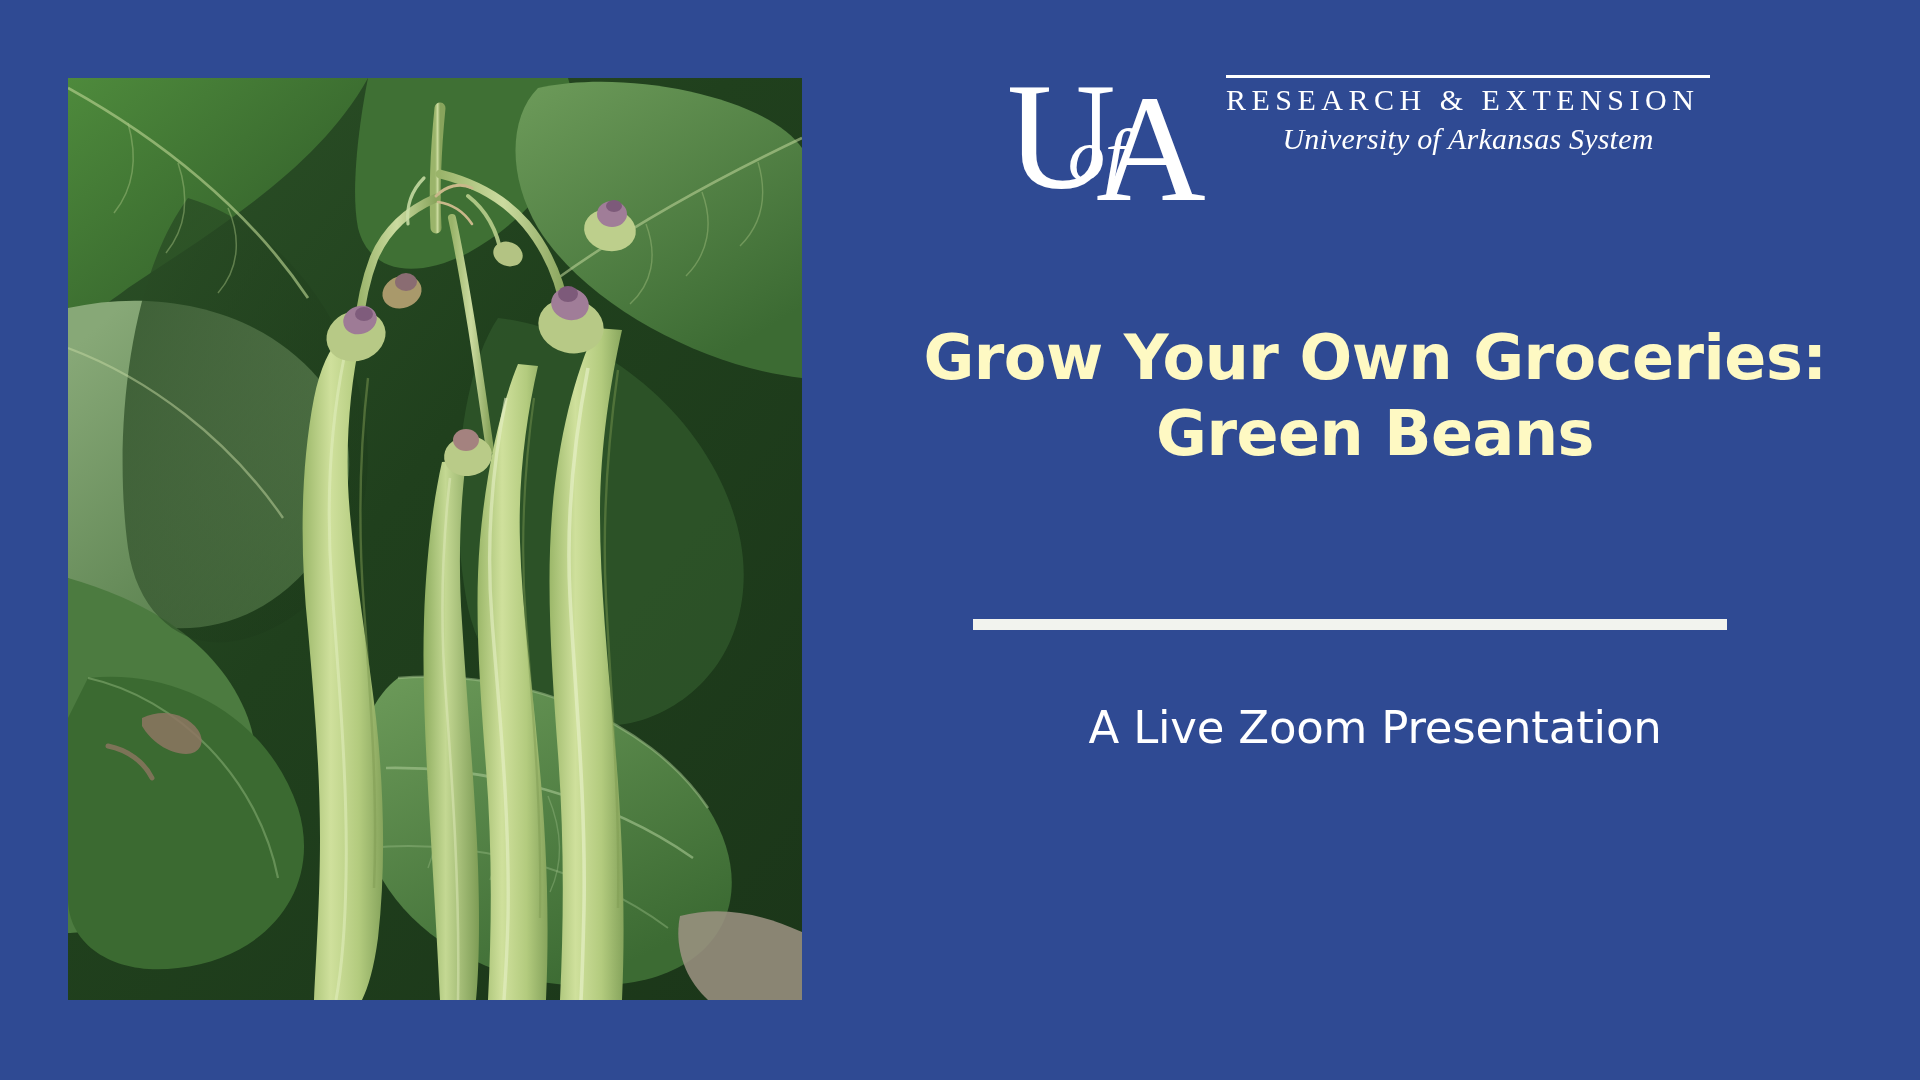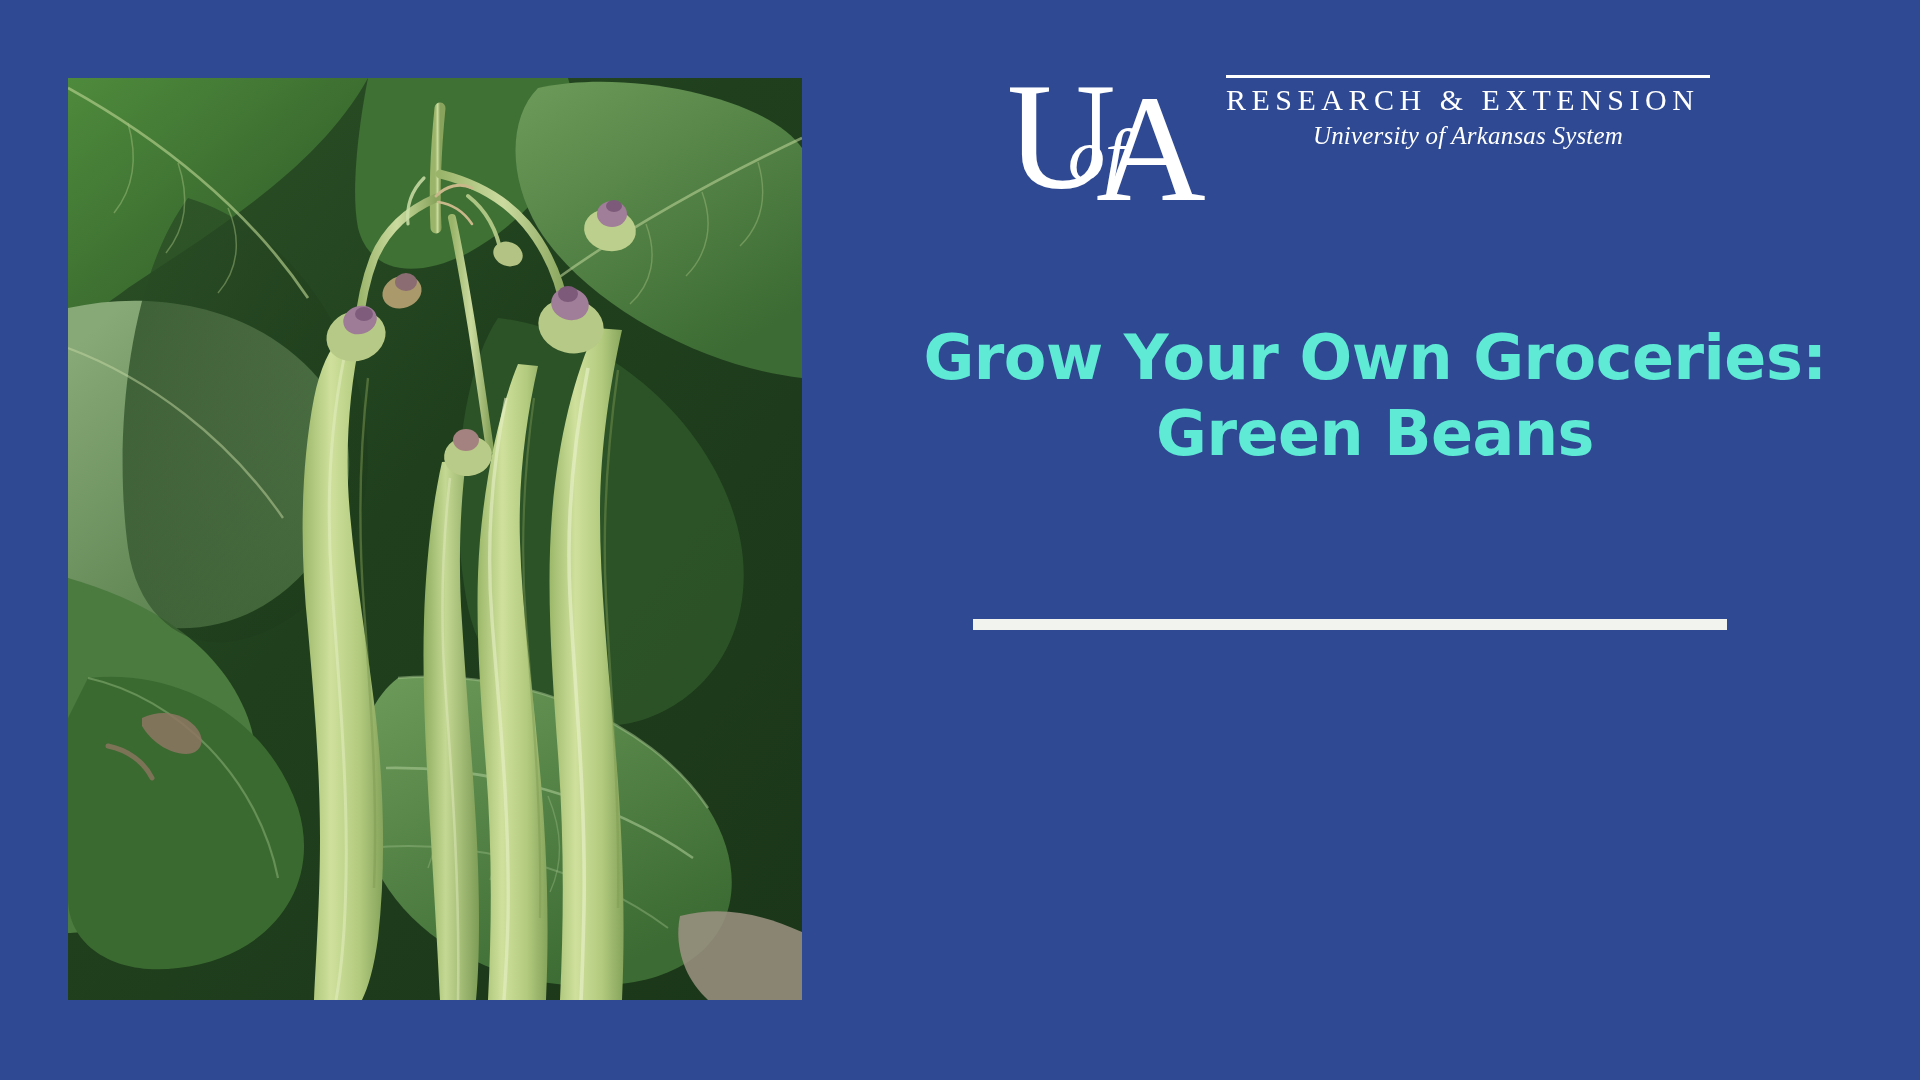--- a/index.html
+++ b/index.html
@@ -91,38 +91,38 @@
     font-family: "Liberation Serif", serif;
     font-weight: normal;
     font-size: 30px;
     line-height: 1.05;
     letter-spacing: 5.5px;
     white-space: nowrap;
   }
   .logo-line3 {
     font-family: "Liberation Serif", serif;
     font-style: italic;
-    font-size: 25px;
+    font-size: 30px;
     line-height: 1.2;
     margin-top: 5px;
     letter-spacing: 0.2px;
     text-align: center;
     white-space: nowrap;
   }
 
   
   .title-block {
     position: absolute;
     left: 0;
     top: 320px;
     width: 1090px;
     text-align: center;
   }
   .title-line {
-    color: #5eead4;
+    color: #fef9c3;
     font-family: "DejaVu Sans", sans-serif;
     font-weight: bold;
     font-size: 62px;
     line-height: 1.22;
     letter-spacing: -0.5px;
     white-space: nowrap;
   }
 
   
   .divider {
@@ -349,16 +349,17 @@
     </div>
 
     <div class="title-block">
       <div class="title-line">Grow Your Own Groceries:</div>
       <div class="title-line">Green Beans</div>
     </div>
 
     <div class="divider"></div>
 
     <div class="subtitle-block">
+      <div class="subtitle-line">A Live Zoom Presentation</div>
     </div>
 
   </div>
 </div>
 
 </body></html>

